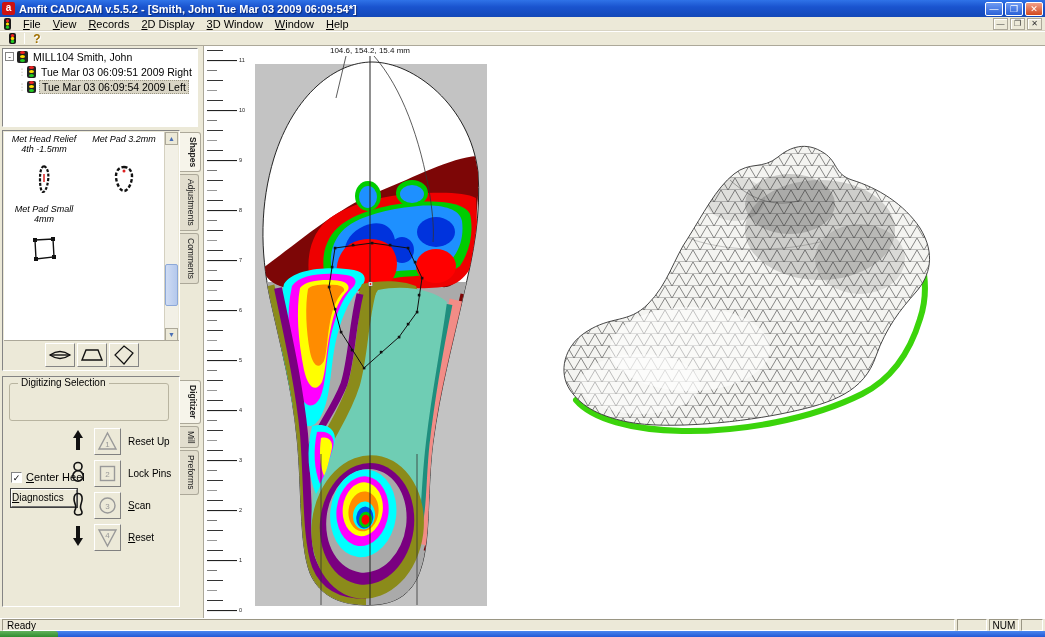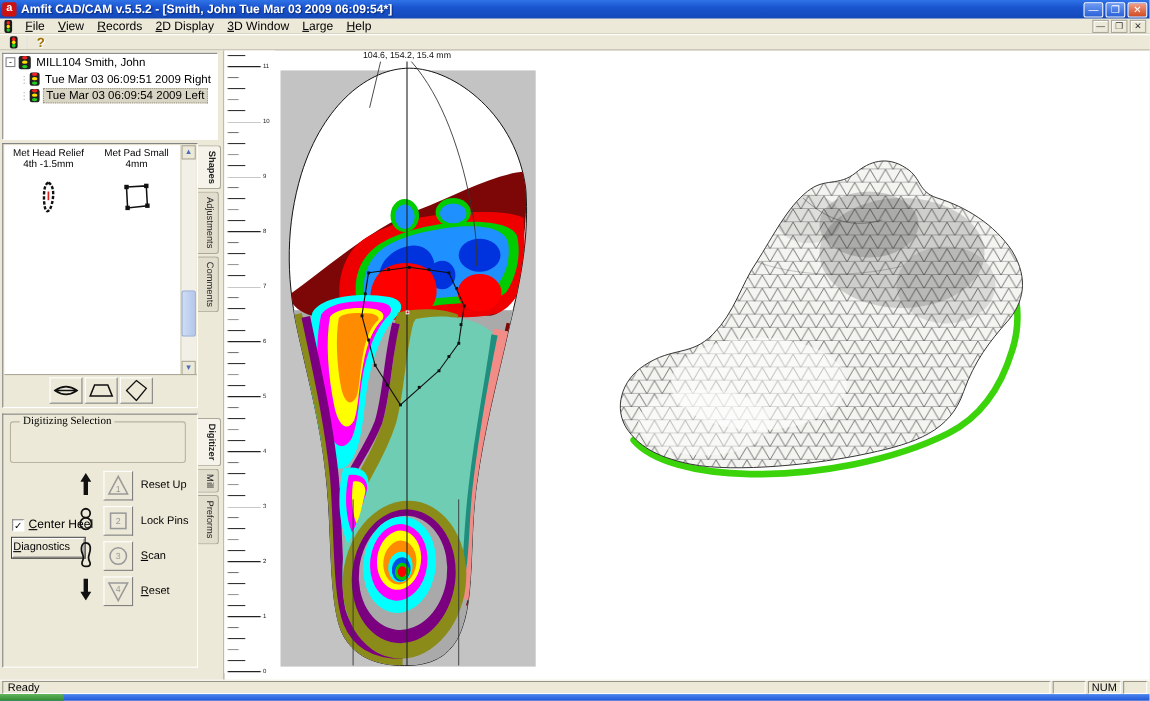--- a/index.html
+++ b/index.html
@@ -55,21 +55,21 @@
     font-size:8px; line-height:7px; text-align:center; margin:0 3px 0 2px; }
   .tlight { width:9px; height:12px; background:#222; border-radius:2px; margin-right:3px;
     display:inline-flex; flex-direction:column; align-items:center; justify-content:space-around; flex:none; }
   .tlight i { width:5px; height:3px; border-radius:50%; display:block; }
   .dotline { color:#b8b4a4; font-size:9px; width:10px; text-align:center; }
 
   
   #shapes-box { left:2px; top:84px; width:178px; height:241px; overflow:hidden; }
   #shapes-list { position:absolute; left:1px; top:1px; width:162px; height:209px;
     background:#fff; overflow:hidden; }
-  .shape-grid { display:grid; grid-template-columns:80px 80px; }
+  .shape-grid { display:grid; grid-template-columns:80px 80px;font-style:italic; }
   .shape-item { display:flex; flex-direction:column; align-items:center; }
   .shape-label { font-size:9px; text-align:center; line-height:10px; padding:2px 1px;
     min-height:24px; }
   .shape-label.selected { background:#d9d5c5; }
   .shape-icon { height:46px; display:flex; align-items:center; justify-content:center; }
   
   #shapes-scroll { position:absolute; right:1px; top:1px; width:14px; height:209px;
     background:#f2f0e6; border-left:1px solid #d4d0c0; }
   .sb-btn { position:absolute; left:0; width:13px; height:13px; background:#ece9d8;
     border:1px solid #aca899; font-size:7px; text-align:center; line-height:11px; color:#4a6fb5; }
@@ -84,21 +84,21 @@
   
   .vtabs { position:absolute; left:180px; width:22px; display:flex; flex-direction:column; }
   .vtab { writing-mode:vertical-rl; font-size:8.5px; padding:4px 2px; color:#222;
     background:#e2dece; border:1px solid #aca899; border-left:none;
     border-radius:0 3px 3px 0; margin-bottom:2px; width:19px; }
   .vtab.active { background:#f6f4ea; width:21px; font-weight:bold; }
 
   
   #digi-box { left:2px; top:330px; width:178px; height:231px; background:#ECE9D8; overflow:hidden; }
   #digi-group { position:absolute; left:6px; top:6px; width:160px; height:38px;
-    border:1px solid #b8b4a0; border-radius:3px;font-family:Liberation Serif, serif; }
+    border:1px solid #b8b4a0; border-radius:3px; }
   #digi-group-title { position:absolute; left:8px; top:-7px; background:#ECE9D8; padding:0 3px;
     font-size:10px; }
   .chkrow { position:absolute; left:8px; top:94px; display:flex; align-items:center; gap:4px; }
   .chk { width:11px; height:11px; background:#fff; border:1px solid;
     border-color:#848484 #fff #fff #848484; font-size:9px; line-height:10px; text-align:center; }
   .u1::first-letter { text-decoration:underline; }
   #diag-btn { position:absolute; left:8px; top:112px; width:66px; height:18px;
     background:#ECE9D8; border:1px solid; border-color:#fff #707070 #707070 #fff;
     box-shadow:0 0 0 1px #404040; font-size:10px; text-align:left; line-height:16px; }
   .act-row { position:absolute; left:66px; display:flex; align-items:center; gap:7px; height:28px; }
@@ -147,21 +147,21 @@
     <rect x="2" y="0" width="7" height="12" rx="2" fill="#1a1a1a"></rect>
     <circle cx="5.5" cy="2.8" r="1.6" fill="#e22"></circle>
       <circle cx="5.5" cy="6" r="1.6" fill="#fd0"></circle>
       <circle cx="5.5" cy="9.2" r="1.6" fill="#2c2"></circle>
   </svg>
   <span class="menu-item">File</span>
   <span class="menu-item">View</span>
   <span class="menu-item">Records</span>
   <span class="menu-item">2D Display</span>
   <span class="menu-item">3D Window</span>
-  <span class="menu-item">Large</span>
+  <span class="menu-item">Window</span>
   <span class="menu-item">Help</span>
   <div id="mdi-controls">
     <div class="mdibtn">—</div>
     <div class="mdibtn">❐</div>
     <div class="mdibtn">✕</div>
   </div>
 </div>
 
 <div id="toolbar" class="abs">
   <div class="toolbtn">
@@ -214,20 +214,29 @@
 
     <div id="shapes-box" class="abs sunkenbox" style="background:#ECE9D8;">
       <div id="shapes-list">
         <div class="shape-grid">
           <div class="shape-item">
             <div class="shape-label">Met Head Relief 4th -1.5mm</div>
             <div class="shape-icon">
               <svg width="16" height="30" viewBox="0 0 16 30">
                   <path d="M8,2 C12,4 13,10 12,17 C11,24 9,28 7,28 C5,28 4,22 4,15 C4,8 5,3 8,2 Z" fill="#fff" stroke="#111" stroke-width="2.2" stroke-dasharray="3 1.5"></path>
                   <line x1="8" y1="10" x2="8" y2="18" stroke="#d22" stroke-width="1.5"></line>
+                </svg>
+            </div>
+          </div>
+          <div class="shape-item">
+            <div class="shape-label">Met Pad 3.2mm</div>
+            <div class="shape-icon">
+              <svg width="24" height="30" viewBox="0 0 24 30">
+                  <path d="M12,3 C17,3 20,7 20,12 C20,19 16,27 12,27 C8,27 4,19 4,12 C4,7 7,3 12,3 Z" fill="#fff" stroke="#111" stroke-width="2.4" stroke-dasharray="3.5 2"></path>
+                  <circle cx="12" cy="7" r="1.5" fill="#d22"></circle>
                 </svg>
             </div>
           </div>
           <div class="shape-item">
             <div class="shape-label">Met Pad Small 4mm</div>
             <div class="shape-icon">
               <svg width="28" height="28" viewBox="0 0 28 28">
                   <path d="M5,5 L23,4 L24,22 L6,24 Z" fill="none" stroke="#111" stroke-width="1.4"></path>
                   <rect x="3" y="3" width="4" height="4" fill="#111"></rect>
                   <rect x="21" y="2" width="4" height="4" fill="#111"></rect>

